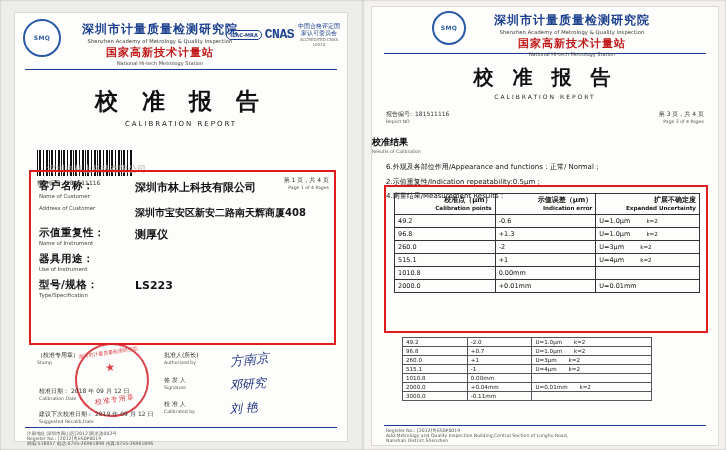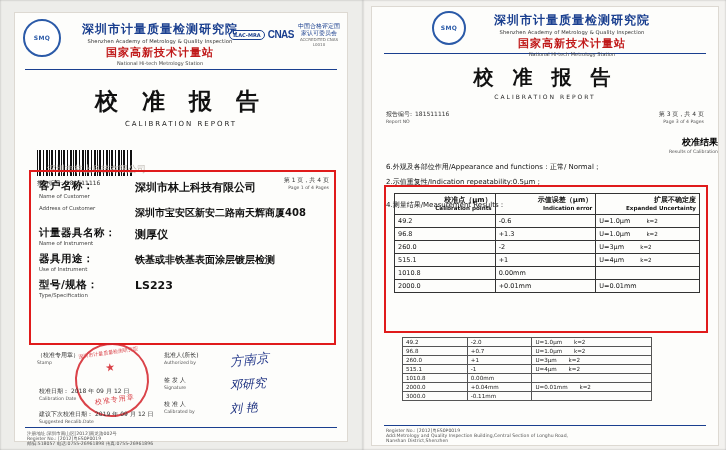--- a/index.html
+++ b/index.html
@@ -40,21 +40,21 @@
   .org-cn { font-size:12px; font-weight:bold; color:#1a3f8f; letter-spacing:1px; }
   .org-en { font-size:5.2px; color:#333; letter-spacing:.1px; }
   .org-sub-cn { font-size:11px; font-weight:bold; color:#c01a1a; letter-spacing:1px; }
   .org-sub-en { font-size:5px; color:#444; }
 
   .cnas { position:absolute; display:flex; align-items:center; gap:3px; }
   .cnas-mra {
     font-size:5px; color:#1a3f8f; border:1px solid #1a3f8f;
     border-radius:8px; padding:1px 3px; font-weight:bold; white-space:nowrap;
   }
-  .cnas-word { font-size:10px; font-weight:bold; color:#1a3f8f; font-family:Liberation Sans, sans-serif; letter-spacing:-.5px;}
+  .cnas-word { font-size:13px; font-weight:bold; color:#1a3f8f; font-family:Liberation Mono, monospace; letter-spacing:-.5px;}
   .cnas-cn { font-size:6px; color:#1a3f8f; line-height:1.15; text-align:center;}
   .cnas-en { font-size:4px; color:#666; text-align:center; }
 
   .rule { border-top:1.5px solid #1a3f8f; }
 
   .title-cn { font-size:23px; font-weight:bold; letter-spacing:8px; color:#111; text-align:center; }
   .title-en { font-size:7px; letter-spacing:2px; color:#222; text-align:center; }
 
   
   .barcode {
@@ -173,32 +173,31 @@
 
         <div class="info-row">
           <div class="info-label">
             <div class="lab-en">Address of Customer</div>
           </div>
           <div class="info-val small">深圳市宝安区新安二路南天辉商厦408</div>
         </div>
 
         <div class="info-row">
           <div class="info-label">
-            <div class="lab-cn">计量器具名称：</div>
+            <div class="lab-cn">示值重复性：</div>
             <div class="lab-en">Name of Instrument</div>
           </div>
           <div class="info-val">测厚仪</div>
         </div>
 
         <div class="info-row">
           <div class="info-label">
             <div class="lab-cn">器具用途：</div>
             <div class="lab-en">Use of Instrument</div>
           </div>
-          <div class="info-val small">铁基或非铁基表面涂层镀层检测</div>
         </div>
 
         <div class="info-row">
           <div class="info-label">
             <div class="lab-cn">型号/规格：</div>
             <div class="lab-en">Type/Specification</div>
           </div>
           <div class="info-val">LS223</div>
         </div>
       </div>
@@ -308,28 +307,28 @@
             <span class="smalltxt">181511116</span>
           </div>
           <div class="tinytxt">Report NO</div>
         </div>
         <div style="position:absolute; right:14px; top:0; text-align:right;">
           <div class="smalltxt">第 3 页，共 4 页</div>
           <div class="tinytxt">Page 3 of 4 Pages</div>
         </div>
       </div>
 
-      <div style="margin-top:4px; text-align:right;">
+      <div style="margin-top:4px; text-align:left;">
         <div style="font-size:9px; font-weight:bold;">校准结果</div>
         <div class="tinytxt">Results of Calibration</div>
       </div>
 
       <div style="margin:8px 14px 0 14px;">
         <div class="sec-head" style="margin-bottom:5px;">6.外观及各部位作用/Appearance and functions：正常/ Normal；</div>
-        <div class="sec-head" style="margin-bottom:13px;">2.示值重复性/Indication repeatability:0.5μm；</div>
+        <div class="sec-head" style="margin-bottom:4px;">2.示值重复性/Indication repeatability:0.5μm；</div>
         <div class="sec-head">4.测量结果/Measurement Results：</div>
       </div>
 
       <div class="redbox" style="left:12px; top:178px; width:324px; height:148px;"></div>
 
       <div style="position:absolute; left:22px; top:186px; width:306px;">
         <table class="cal">
           <thead>
             <tr>
               <th style="width:33%;">

